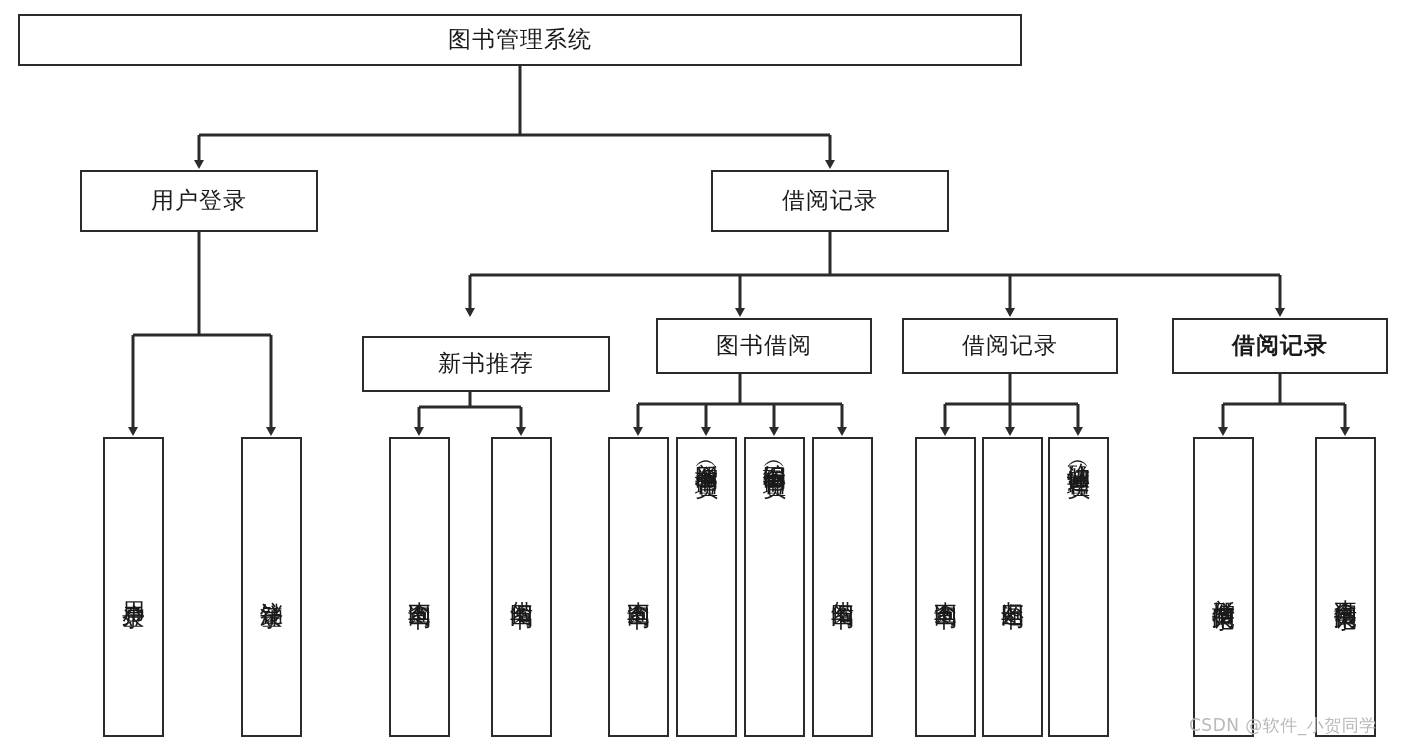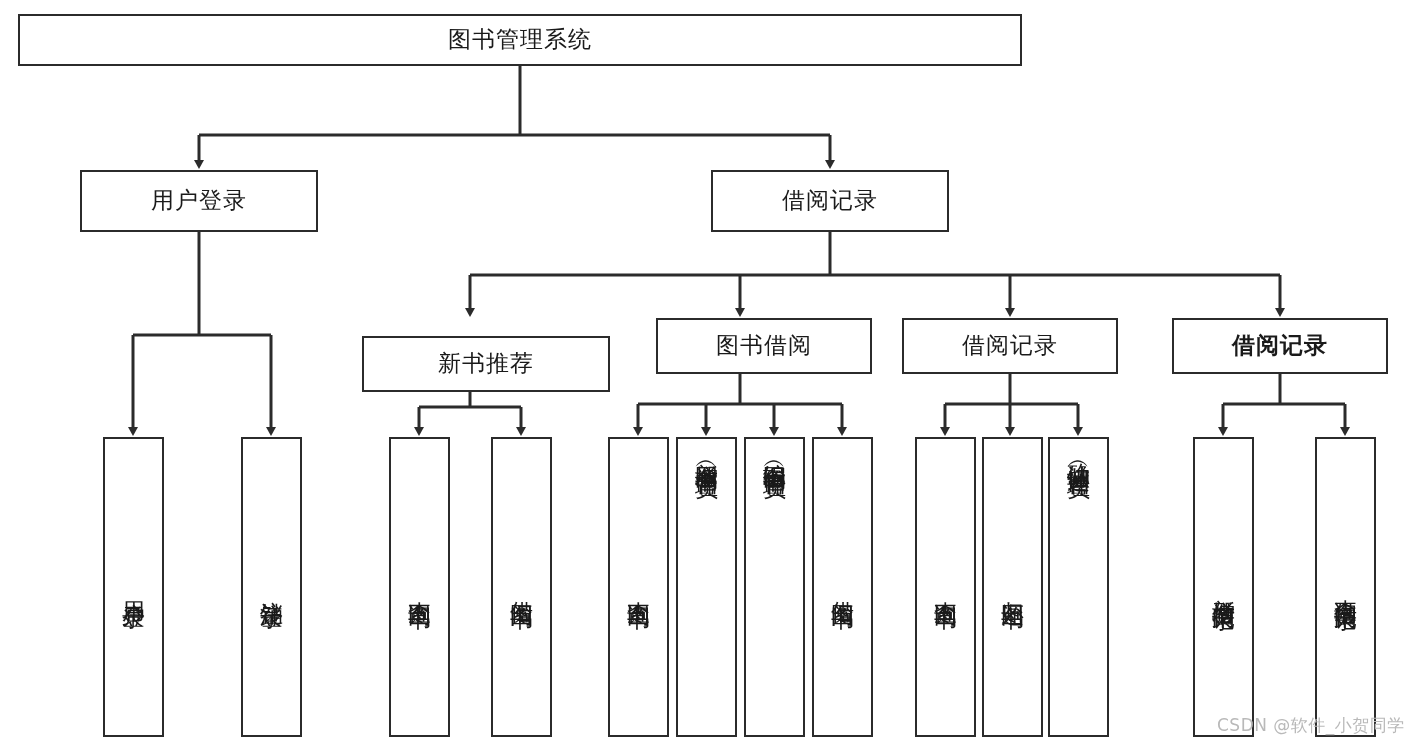--- a/index.html
+++ b/index.html
@@ -61,21 +61,20 @@
     pointer-events: none;
   }
   .watermark {
     position: absolute;
     font-size: 17px;
     color: #b9b9b9;
     letter-spacing: 0.5px;
     white-space: nowrap;
     left: 1189px;
     top: 714px;
-    margin-left: 28px;
   }
 </style>
 </head>
 <body>
 
 <div id="canvas">
 
   <svg id="edges" viewBox="0 0 1405 747" xmlns="http://www.w3.org/2000/svg">
     <defs>
       <marker id="arrow" markerWidth="9" markerHeight="10" refX="1" refY="5" orient="auto" markerUnits="userSpaceOnUse">

